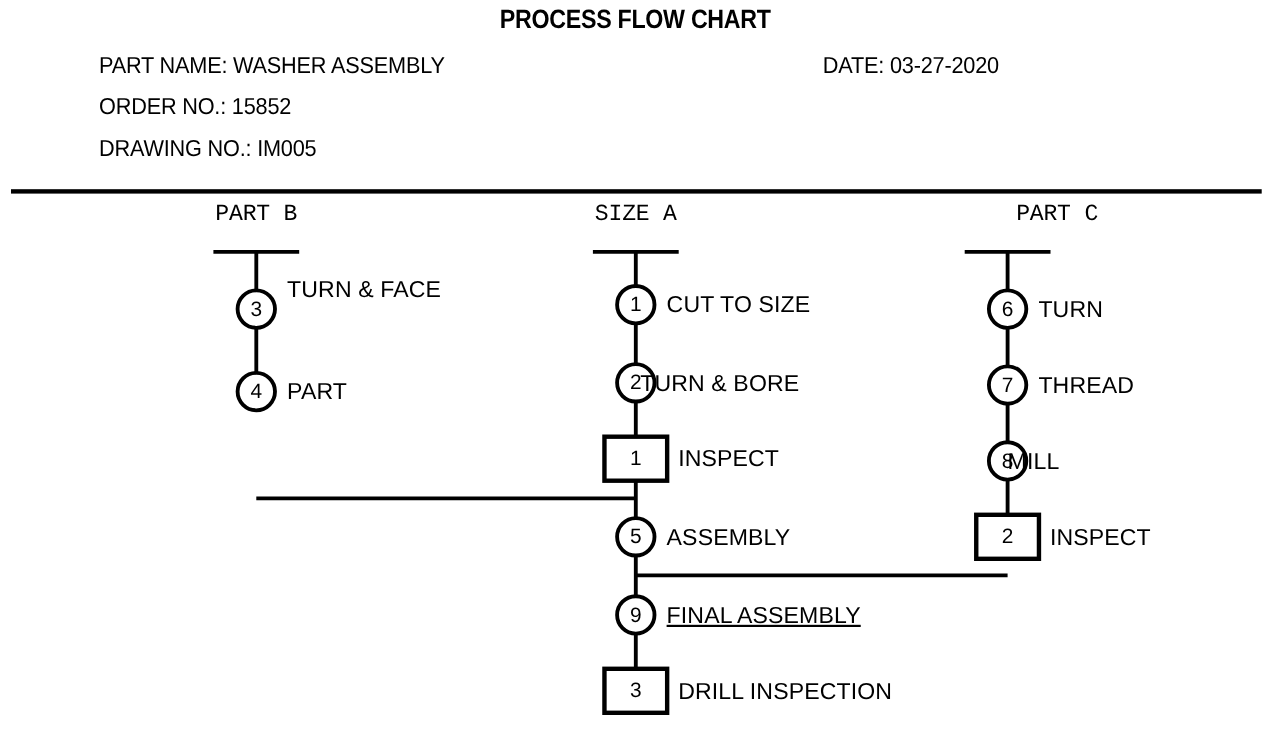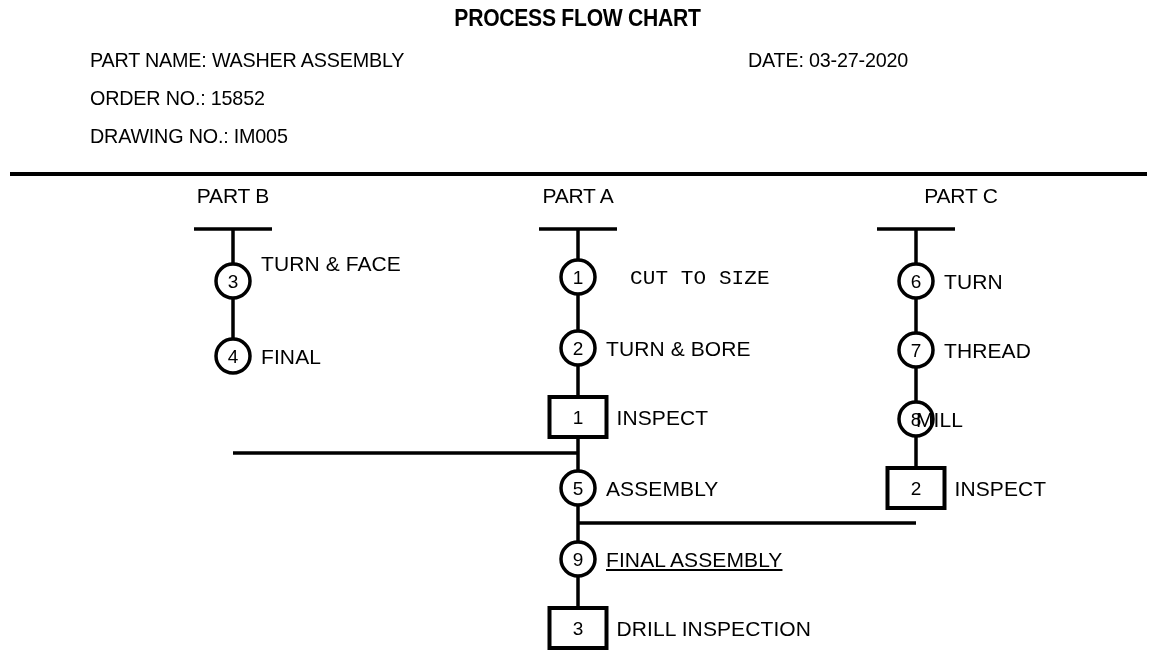--- a/index.html
+++ b/index.html
@@ -64,20 +64,21 @@
   }
 
   
   .column-heading {
     position: absolute;
     font-size: 21px;
     letter-spacing: -0.2px;
     white-space: nowrap;
     text-align: right;
     transform: translateX(-50%);
+    font-family: Liberation Mono, monospace;
   }
 
   
   .node-label {
     position: absolute;
     font-size: 21px;
     letter-spacing: 0.1px;
     white-space: nowrap;
     transform: translateY(-50%);
   }
@@ -137,30 +138,30 @@
       <rect x="549.5" y="608" width="57" height="40" fill="#ffffff" stroke="#000000" stroke-width="4"></rect>
       <circle cx="916" cy="281" r="17" fill="#ffffff" stroke="#000000" stroke-width="3.5"></circle>
       <circle cx="916" cy="350" r="17" fill="#ffffff" stroke="#000000" stroke-width="3.5"></circle>
       <circle cx="916" cy="419" r="17" fill="#ffffff" stroke="#000000" stroke-width="3.5"></circle>
       <rect x="887.5" y="468" width="57" height="40" fill="#ffffff" stroke="#000000" stroke-width="4"></rect>
     </g>
 </svg>
 
 <div id="flow-text-layer">
     <div class="column-heading" style="left: 233px; top: 184px;">PART B</div>
-    <div class="column-heading" style="left: 578px; top: 184px;">PART A</div>
+    <div class="column-heading" style="left: 578px; top: 184px;">SIZE A</div>
     <div class="column-heading" style="left: 916px; top: 184px; margin-left: 45px;">PART C</div>
     <div class="symbol-number" style="left: 233px; top: 282px;">3</div>
     <div class="node-label" style="left: 261px; top: 264px;">TURN &amp; FACE</div>
     <div class="symbol-number" style="left: 233px; top: 357px;">4</div>
-    <div class="node-label" style="left: 261px; top: 357px;">FINAL</div>
+    <div class="node-label" style="left: 261px; top: 357px;">PART</div>
     <div class="symbol-number" style="left: 578px; top: 278px;">1</div>
-    <div class="node-label" style="left: 630px; top: 278px; font-family: Liberation Mono, monospace;">CUT TO SIZE</div>
+    <div class="node-label" style="left: 606px; top: 278px;">CUT TO SIZE</div>
     <div class="symbol-number" style="left: 578px; top: 349px;">2</div>
-    <div class="node-label" style="left: 606px; top: 349px; text-align: right;">TURN &amp; BORE</div>
+    <div class="node-label" style="left: 582px; top: 349px; text-align: right;">TURN &amp; BORE</div>
     <div class="symbol-number" style="left: 578px; top: 418px;">1</div>
     <div class="node-label" style="left: 616.5px; top: 418px;">INSPECT</div>
     <div class="symbol-number" style="left: 578px; top: 489px;">5</div>
     <div class="node-label" style="left: 606px; top: 489px;">ASSEMBLY</div>
     <div class="symbol-number" style="left: 578px; top: 560px;">9</div>
     <div class="node-label" style="left: 606px; top: 560px; text-decoration: underline;">FINAL ASSEMBLY</div>
     <div class="symbol-number" style="left: 578px; top: 629px;">3</div>
     <div class="node-label" style="left: 616.5px; top: 629px;">DRILL INSPECTION</div>
     <div class="symbol-number" style="left: 916px; top: 282px;">6</div>
     <div class="node-label" style="left: 944px; top: 282px;">TURN</div>

